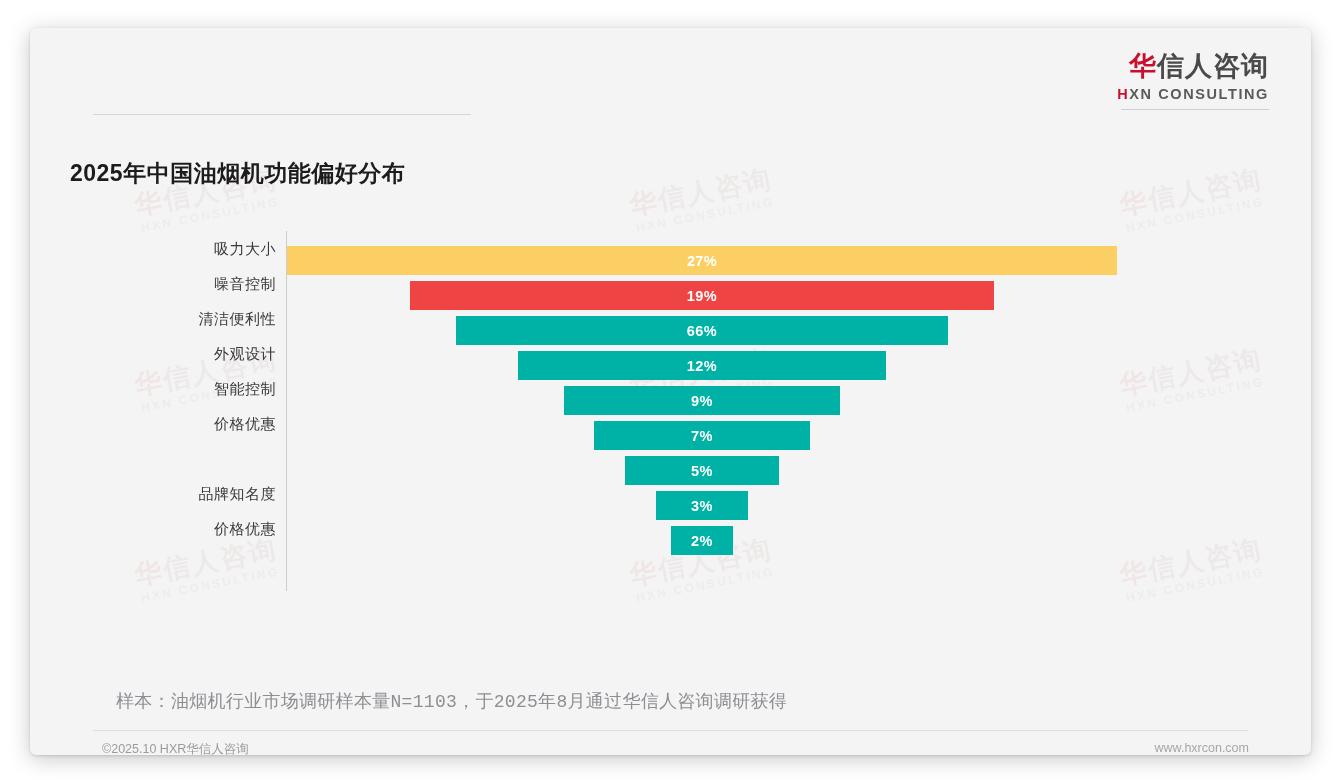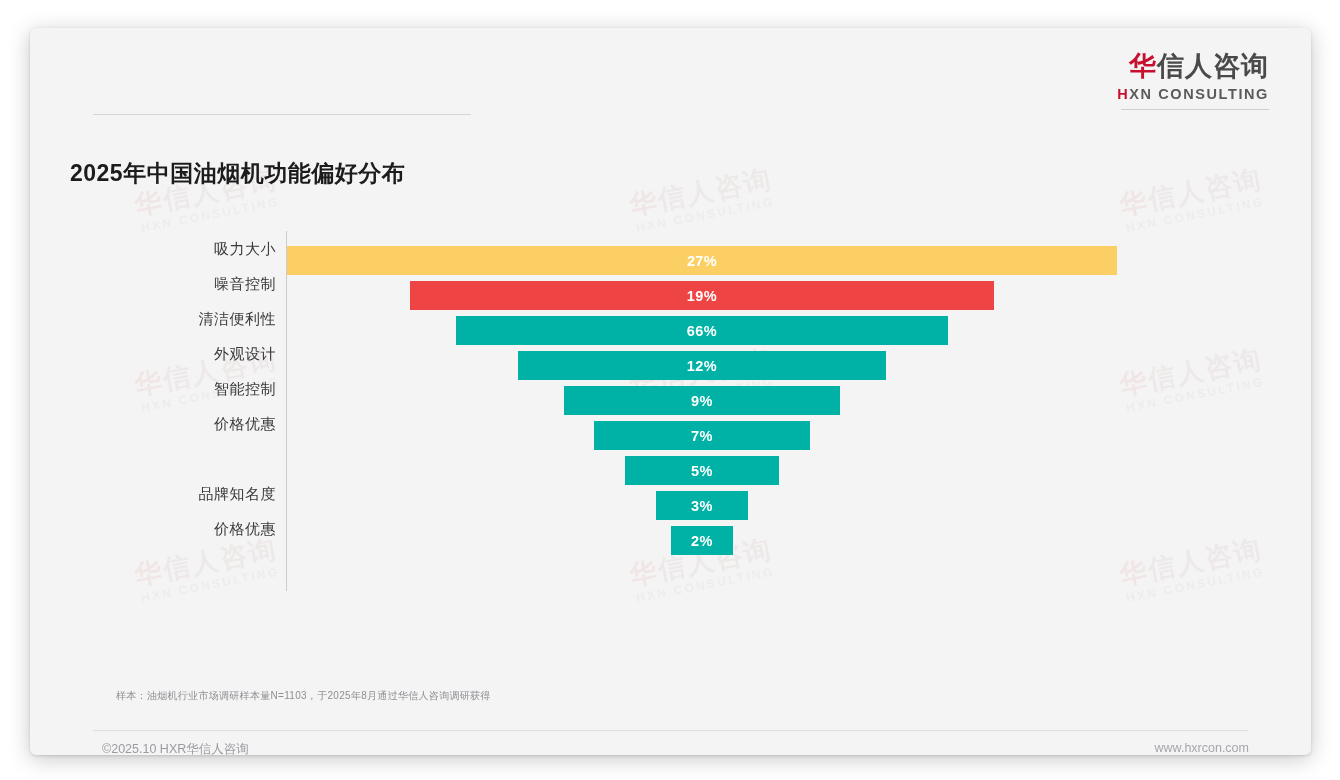--- a/index.html
+++ b/index.html
@@ -175,24 +175,25 @@
     font-weight: 700;
     color: #ffffff;
     letter-spacing: 0.4px;
   }
 
   
   #note {
     position: absolute;
     left: 86px;
     top: 661px;
-    font-size: 10px;
+    font-size: 18px;
     color: #8e8e94;
     letter-spacing: 0.3px;
     z-index: 3;
+    font-family: Liberation Mono, monospace;
   }
   #footer-divider {
     position: absolute;
     left: 63px;
     top: 702px;
     width: 1155px;
     height: 1px;
     background: #dddde2;
     z-index: 3;
   }

